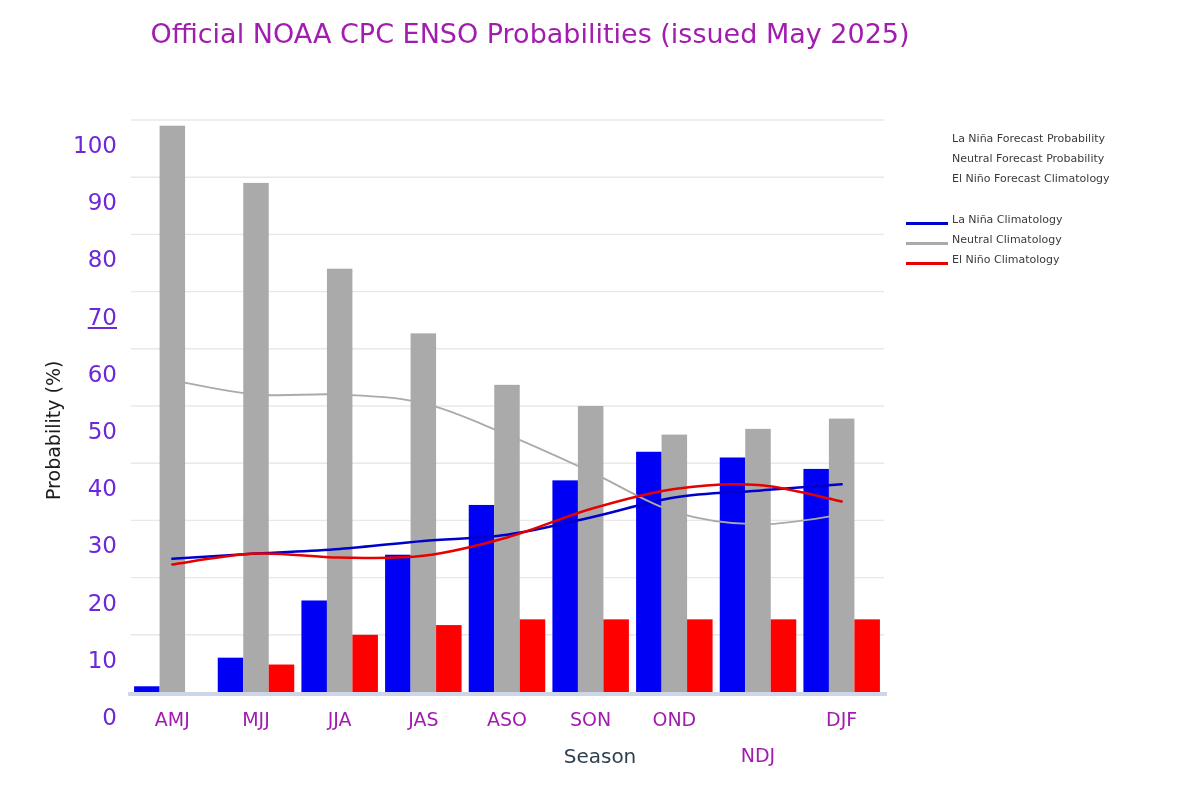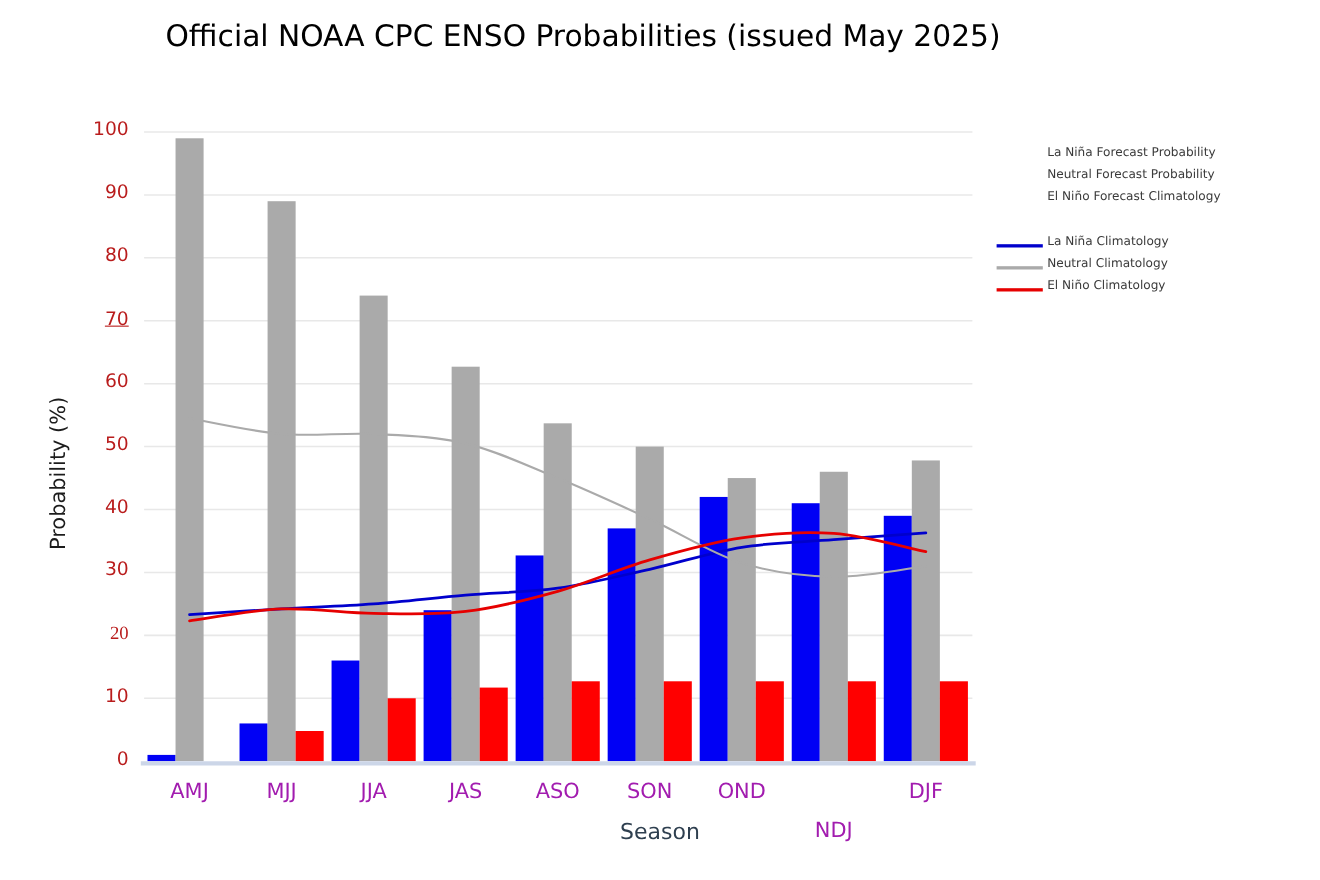--- a/index.html
+++ b/index.html
@@ -18,21 +18,21 @@
     position: absolute;
     left: 0; top: 0;
     width: 1200px;
     height: 800px;
   }
   .title {
     position: absolute;
     left: 0;
     width: 1060px;
     text-align: center;
-    color: #000000;
+    color: #a21caf;
     font-size: 27px;
     font-weight: 400;
     top: 18px;
     letter-spacing: 0px;
   }
   .subtitle {
     position: absolute;
     left: 0;
     width: 1200px;
     text-align: center;
@@ -57,22 +57,23 @@
     width: 1200px;
     text-align: center;
     color: #2e3f4f;
     font-size: 20px;
     top: 744px;
   }
   .ytick {
     position: absolute;
     text-align: right;
     width: 60px;
-    color: #b91c1c;
-    font-size: 17px;
+    color: #6d28d9;
+    font-size: 23px;
+    margin-top: 24px;
   }
   .xtick {
     position: absolute;
     text-align: center;
     width: 80px;
     color: #a21caf;
     font-size: 19px;
   }
   .legend-text {
     position: absolute;
@@ -151,21 +152,21 @@
         <path d="M 172.33 564.44 C 186.28 562.63, 228.11 554.72, 256.00 553.58 C 283.89 552.43, 311.78 557.20, 339.67 557.58 C 367.56 557.96, 395.44 559.20, 423.33 555.86 C 451.22 552.53, 479.11 545.38, 507.00 537.56 C 534.89 529.74, 562.78 517.06, 590.67 508.96 C 618.56 500.86, 646.44 492.94, 674.33 488.94 C 702.22 484.94, 730.11 482.84, 758.00 484.94 C 785.89 487.03, 827.72 498.76, 841.67 501.52" fill="none" stroke="#e60000" stroke-width="2.5" stroke-linecap="round"></path>
       </g>
     <g id="axisline">
         <line x1="128" x2="887" y1="694" y2="694" stroke="#ccd6e8" stroke-width="4"></line>
       </g>
   </svg>
 
   <div id="yticks">
       <div class="ytick" style="left: 57px; top: 680px;">0</div>
       <div class="ytick" style="left: 57px; top: 622.8px;">10</div>
-      <div class="ytick" style="left: 57px; top: 565.6px; font-family: Liberation Serif, serif;">20</div>
+      <div class="ytick" style="left: 57px; top: 565.6px;">20</div>
       <div class="ytick" style="left: 57px; top: 508.4px;">30</div>
       <div class="ytick" style="left: 57px; top: 451.2px;">40</div>
       <div class="ytick" style="left: 57px; top: 394px;">50</div>
       <div class="ytick" style="left: 57px; top: 336.8px;">60</div>
       <div class="ytick" style="left: 57px; top: 279.6px; text-decoration: underline;">70</div>
       <div class="ytick" style="left: 57px; top: 222.4px;">80</div>
       <div class="ytick" style="left: 57px; top: 165.2px;">90</div>
       <div class="ytick" style="left: 57px; top: 108px;">100</div>
     </div>
   <div id="xticks">

